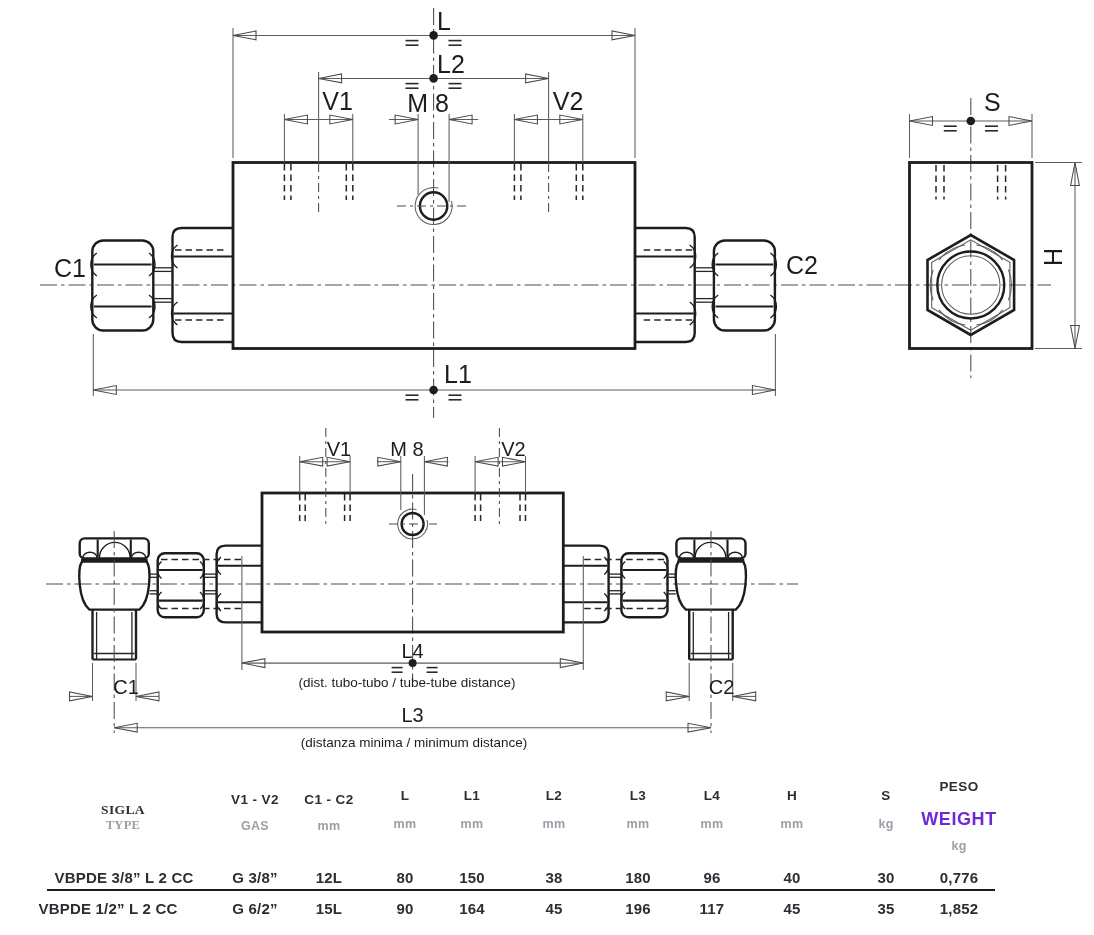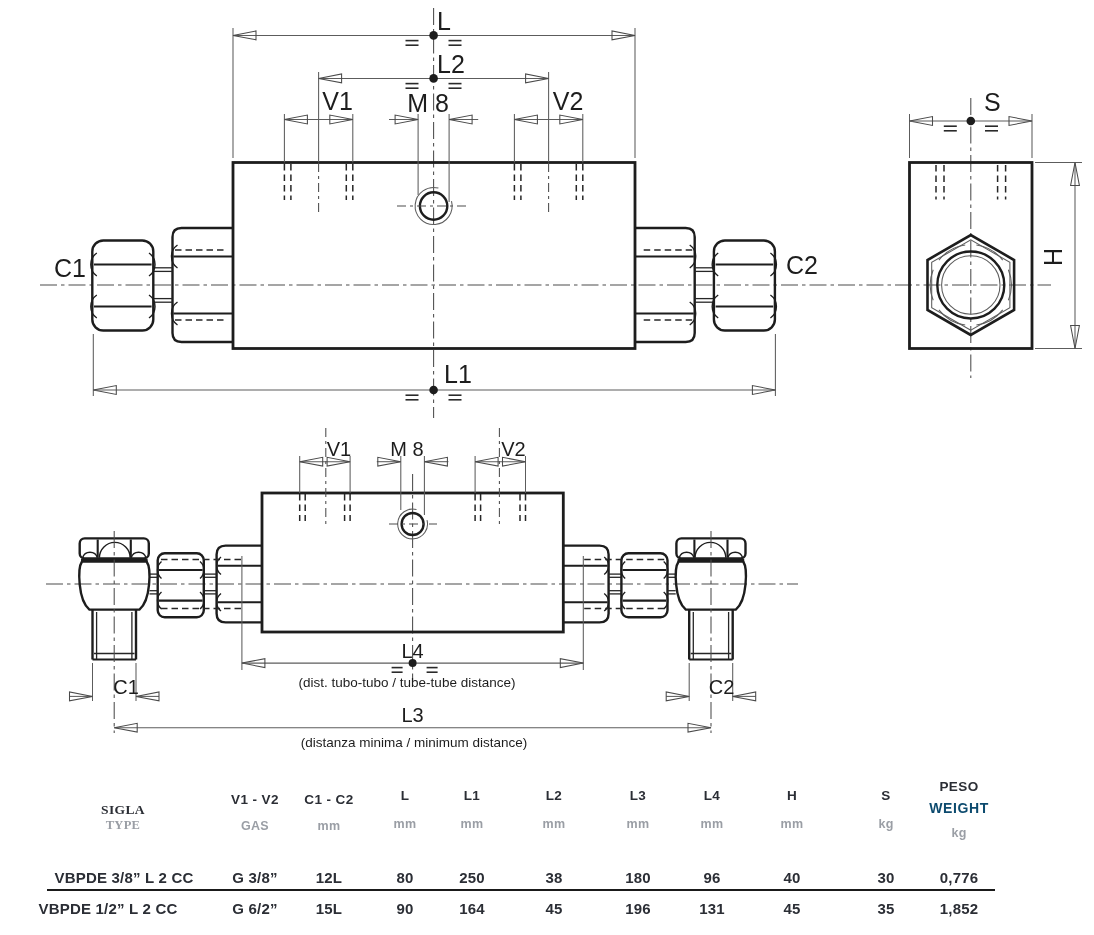--- a/index.html
+++ b/index.html
@@ -29,21 +29,21 @@
   text.note { font-size:13.5px; }
 
   
   .tbl { position:absolute; left:0; top:0; width:1094px; height:935px; color:#2b2e35; pointer-events:none; }
   .hcell { position:absolute; transform:translateX(-50%); text-align:center; white-space:nowrap; line-height:1; }
   .hc-sigla { top:803px;font-family:Liberation Serif, serif; }
   .hc-std   { top:793px; }
   .hc-num   { top:789px; }
   .hc-peso  { top:780px; }
   .hl1 { font-size:13.5px; font-weight:bold; letter-spacing:.4px; color:#2b2e35; }
-  .hl1b { font-size:14px; font-weight:bold; letter-spacing:.6px; color:#0c4a6e; margin-top:7px; }
+  .hl1b { font-size:18px; font-weight:bold; letter-spacing:.6px; color:#6d28d9; margin-top:16px; }
   .hc-sigla .hl2 { margin-top:2px; }
   .hc-std .hl2   { margin-top:13px; }
   .hc-num .hl2   { margin-top:15px; }
   .hc-peso .hl2  { margin-top:12px; }
   .hl2 { font-size:12.5px; font-weight:bold; color:#9a9ea5; letter-spacing:.3px; }
   .cell { position:absolute; transform:translateX(-50%); white-space:nowrap;
           font-size:15px; font-weight:bold; letter-spacing:.2px; }
   .tbl-rule { position:absolute; left:47px; top:889px; width:948px; height:2px; background:#1a1a1a; }
 </style>
 </head>
@@ -433,33 +433,33 @@
       </div>
       <div class="hcell hc-peso" style="left:959px">
         <div class="hl1">PESO</div>
         <div class="hl1b">WEIGHT</div>
         <div class="hl2">kg</div>
       </div>
       <div class="cell" style="left:124px;top:869px">VBPDE 3/8” L 2 CC</div>
       <div class="cell" style="left:255px;top:869px">G 3/8”</div>
       <div class="cell" style="left:329px;top:869px">12L</div>
       <div class="cell" style="left:405px;top:869px">80</div>
-      <div class="cell" style="left:472px;top:869px">250</div>
+      <div class="cell" style="left:472px;top:869px">150</div>
       <div class="cell" style="left:554px;top:869px">38</div>
       <div class="cell" style="left:638px;top:869px">180</div>
       <div class="cell" style="left:712px;top:869px">96</div>
       <div class="cell" style="left:792px;top:869px">40</div>
       <div class="cell" style="left:886px;top:869px">30</div>
       <div class="cell" style="left:959px;top:869px">0,776</div>
       <div class="cell" style="left:108px;top:900px">VBPDE 1/2” L 2 CC</div>
       <div class="cell" style="left:255px;top:900px">G 6/2”</div>
       <div class="cell" style="left:329px;top:900px">15L</div>
       <div class="cell" style="left:405px;top:900px">90</div>
       <div class="cell" style="left:472px;top:900px">164</div>
       <div class="cell" style="left:554px;top:900px">45</div>
       <div class="cell" style="left:638px;top:900px">196</div>
-      <div class="cell" style="left:712px;top:900px">131</div>
+      <div class="cell" style="left:712px;top:900px">117</div>
       <div class="cell" style="left:792px;top:900px">45</div>
       <div class="cell" style="left:886px;top:900px">35</div>
       <div class="cell" style="left:959px;top:900px">1,852</div>
       <div class="tbl-rule"></div>
   </div>
 </div>
 
 </body></html>

